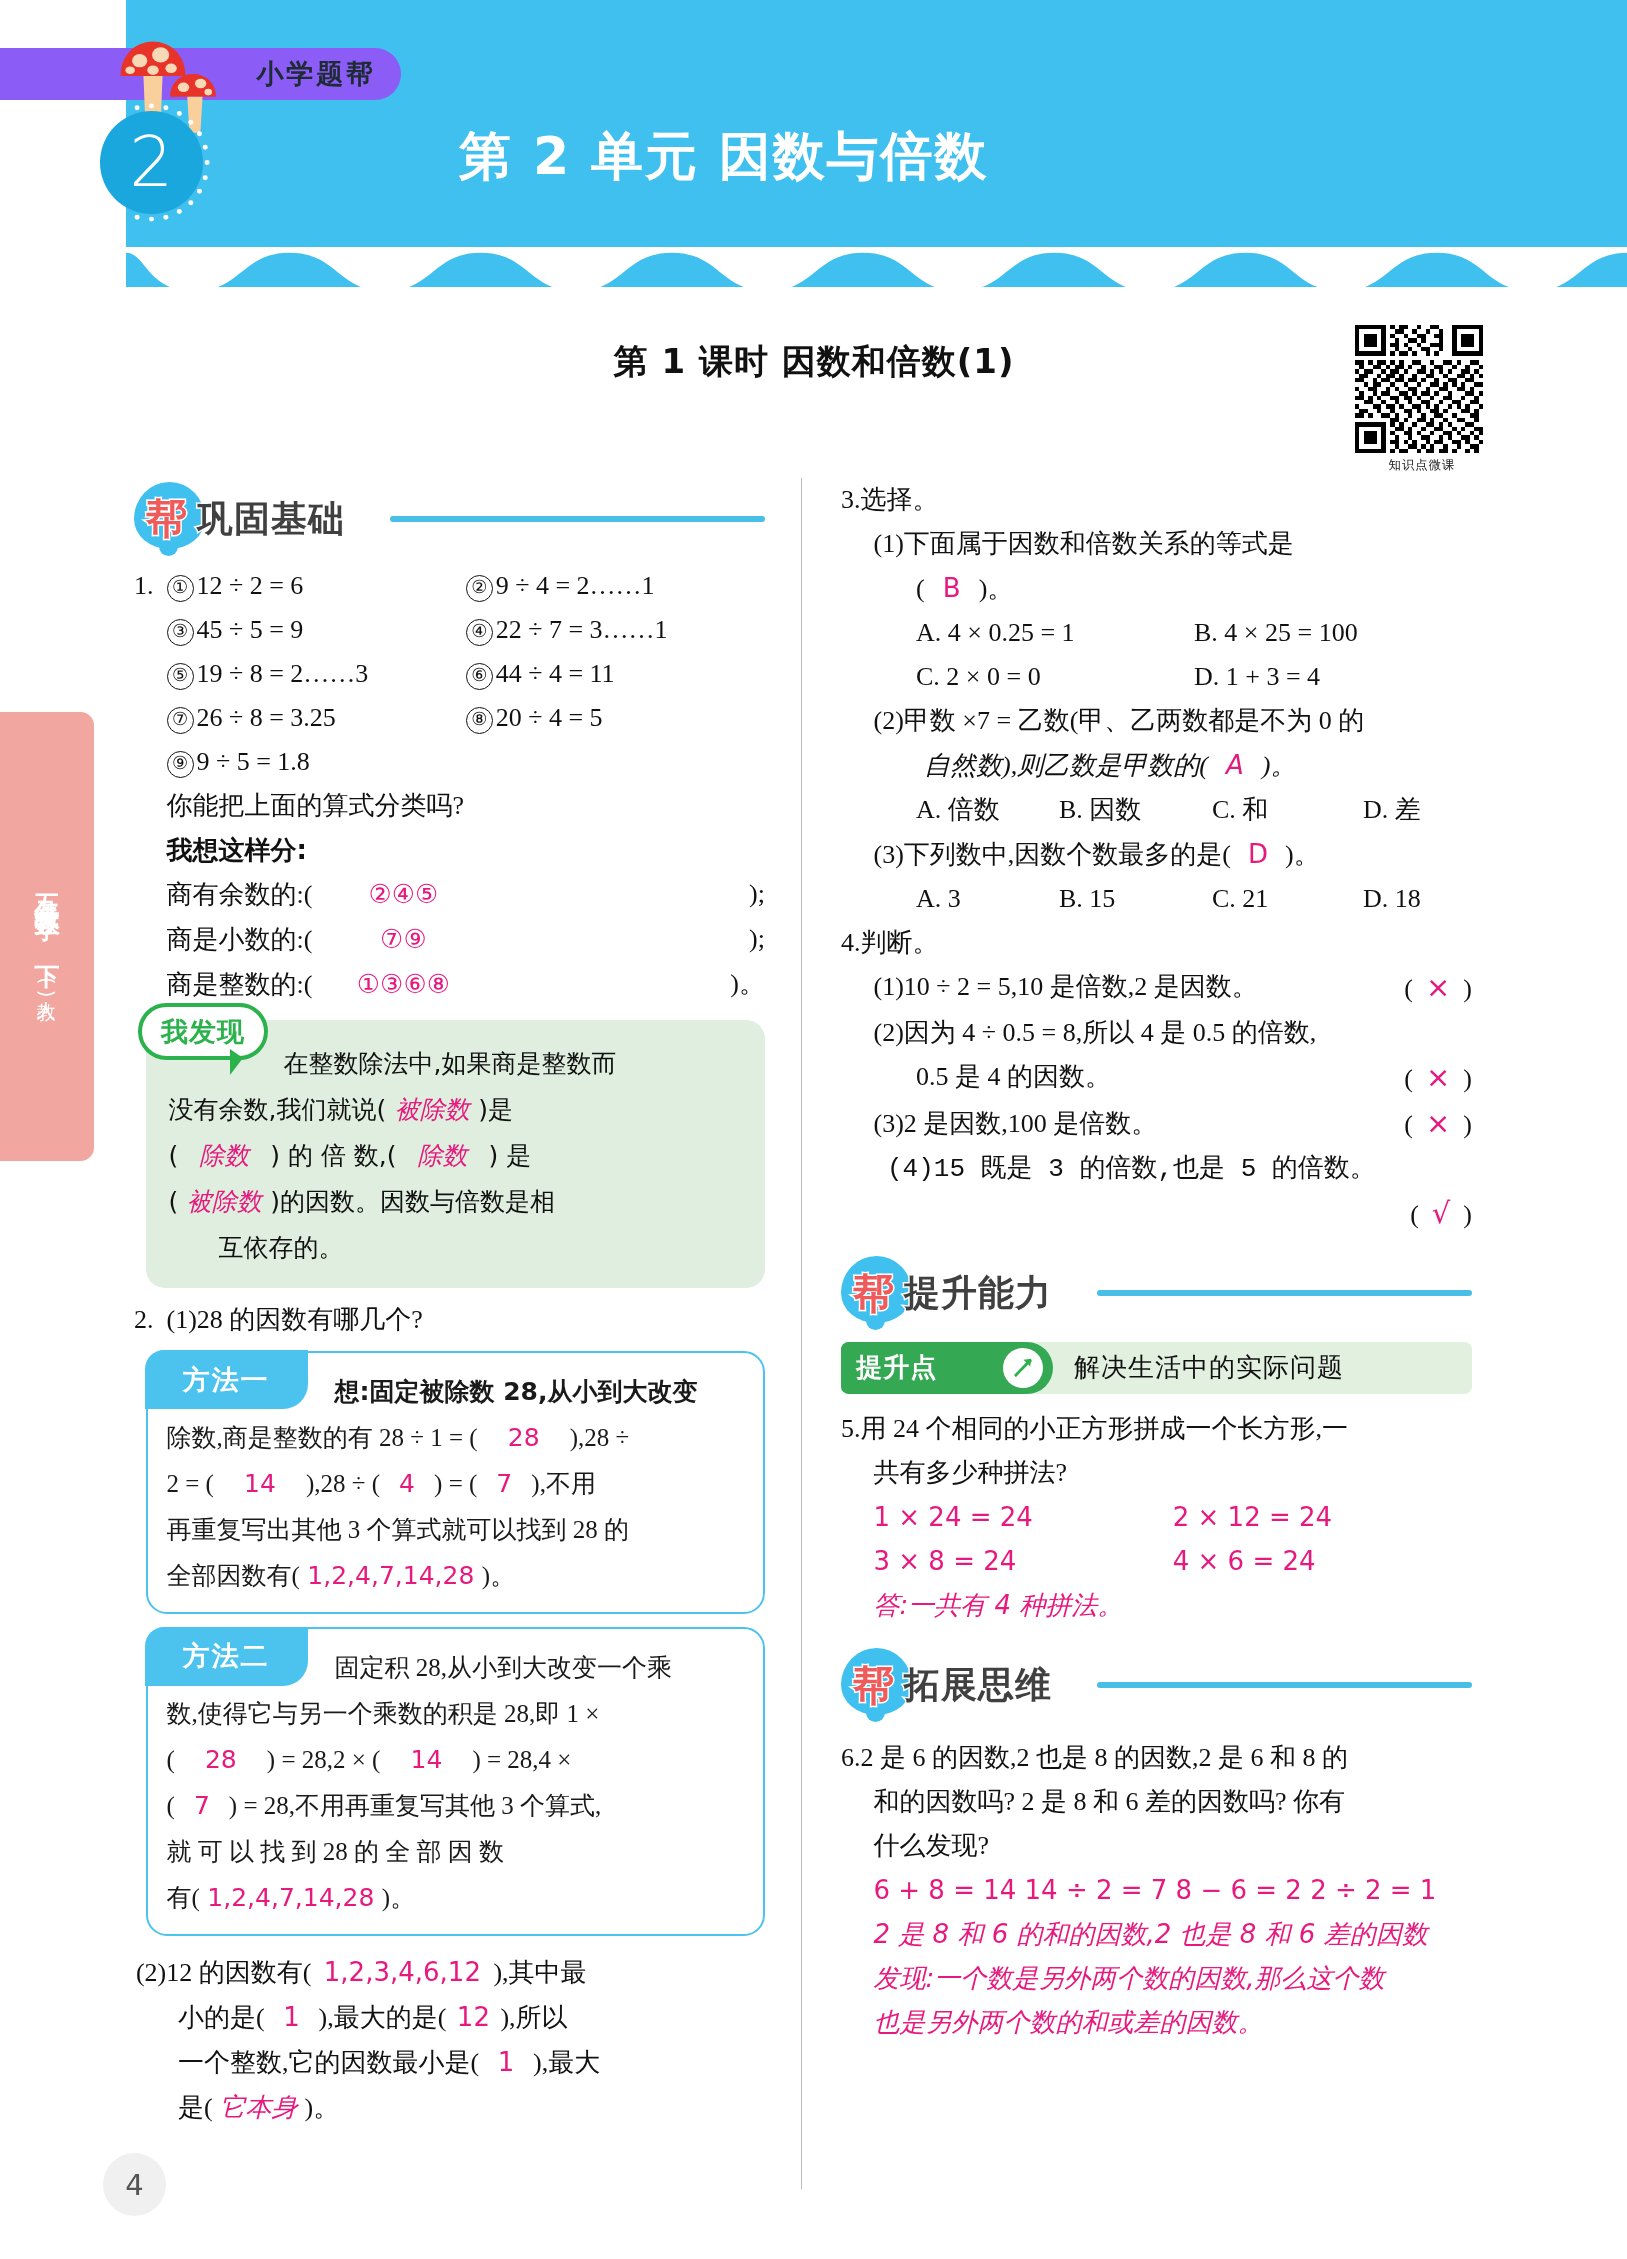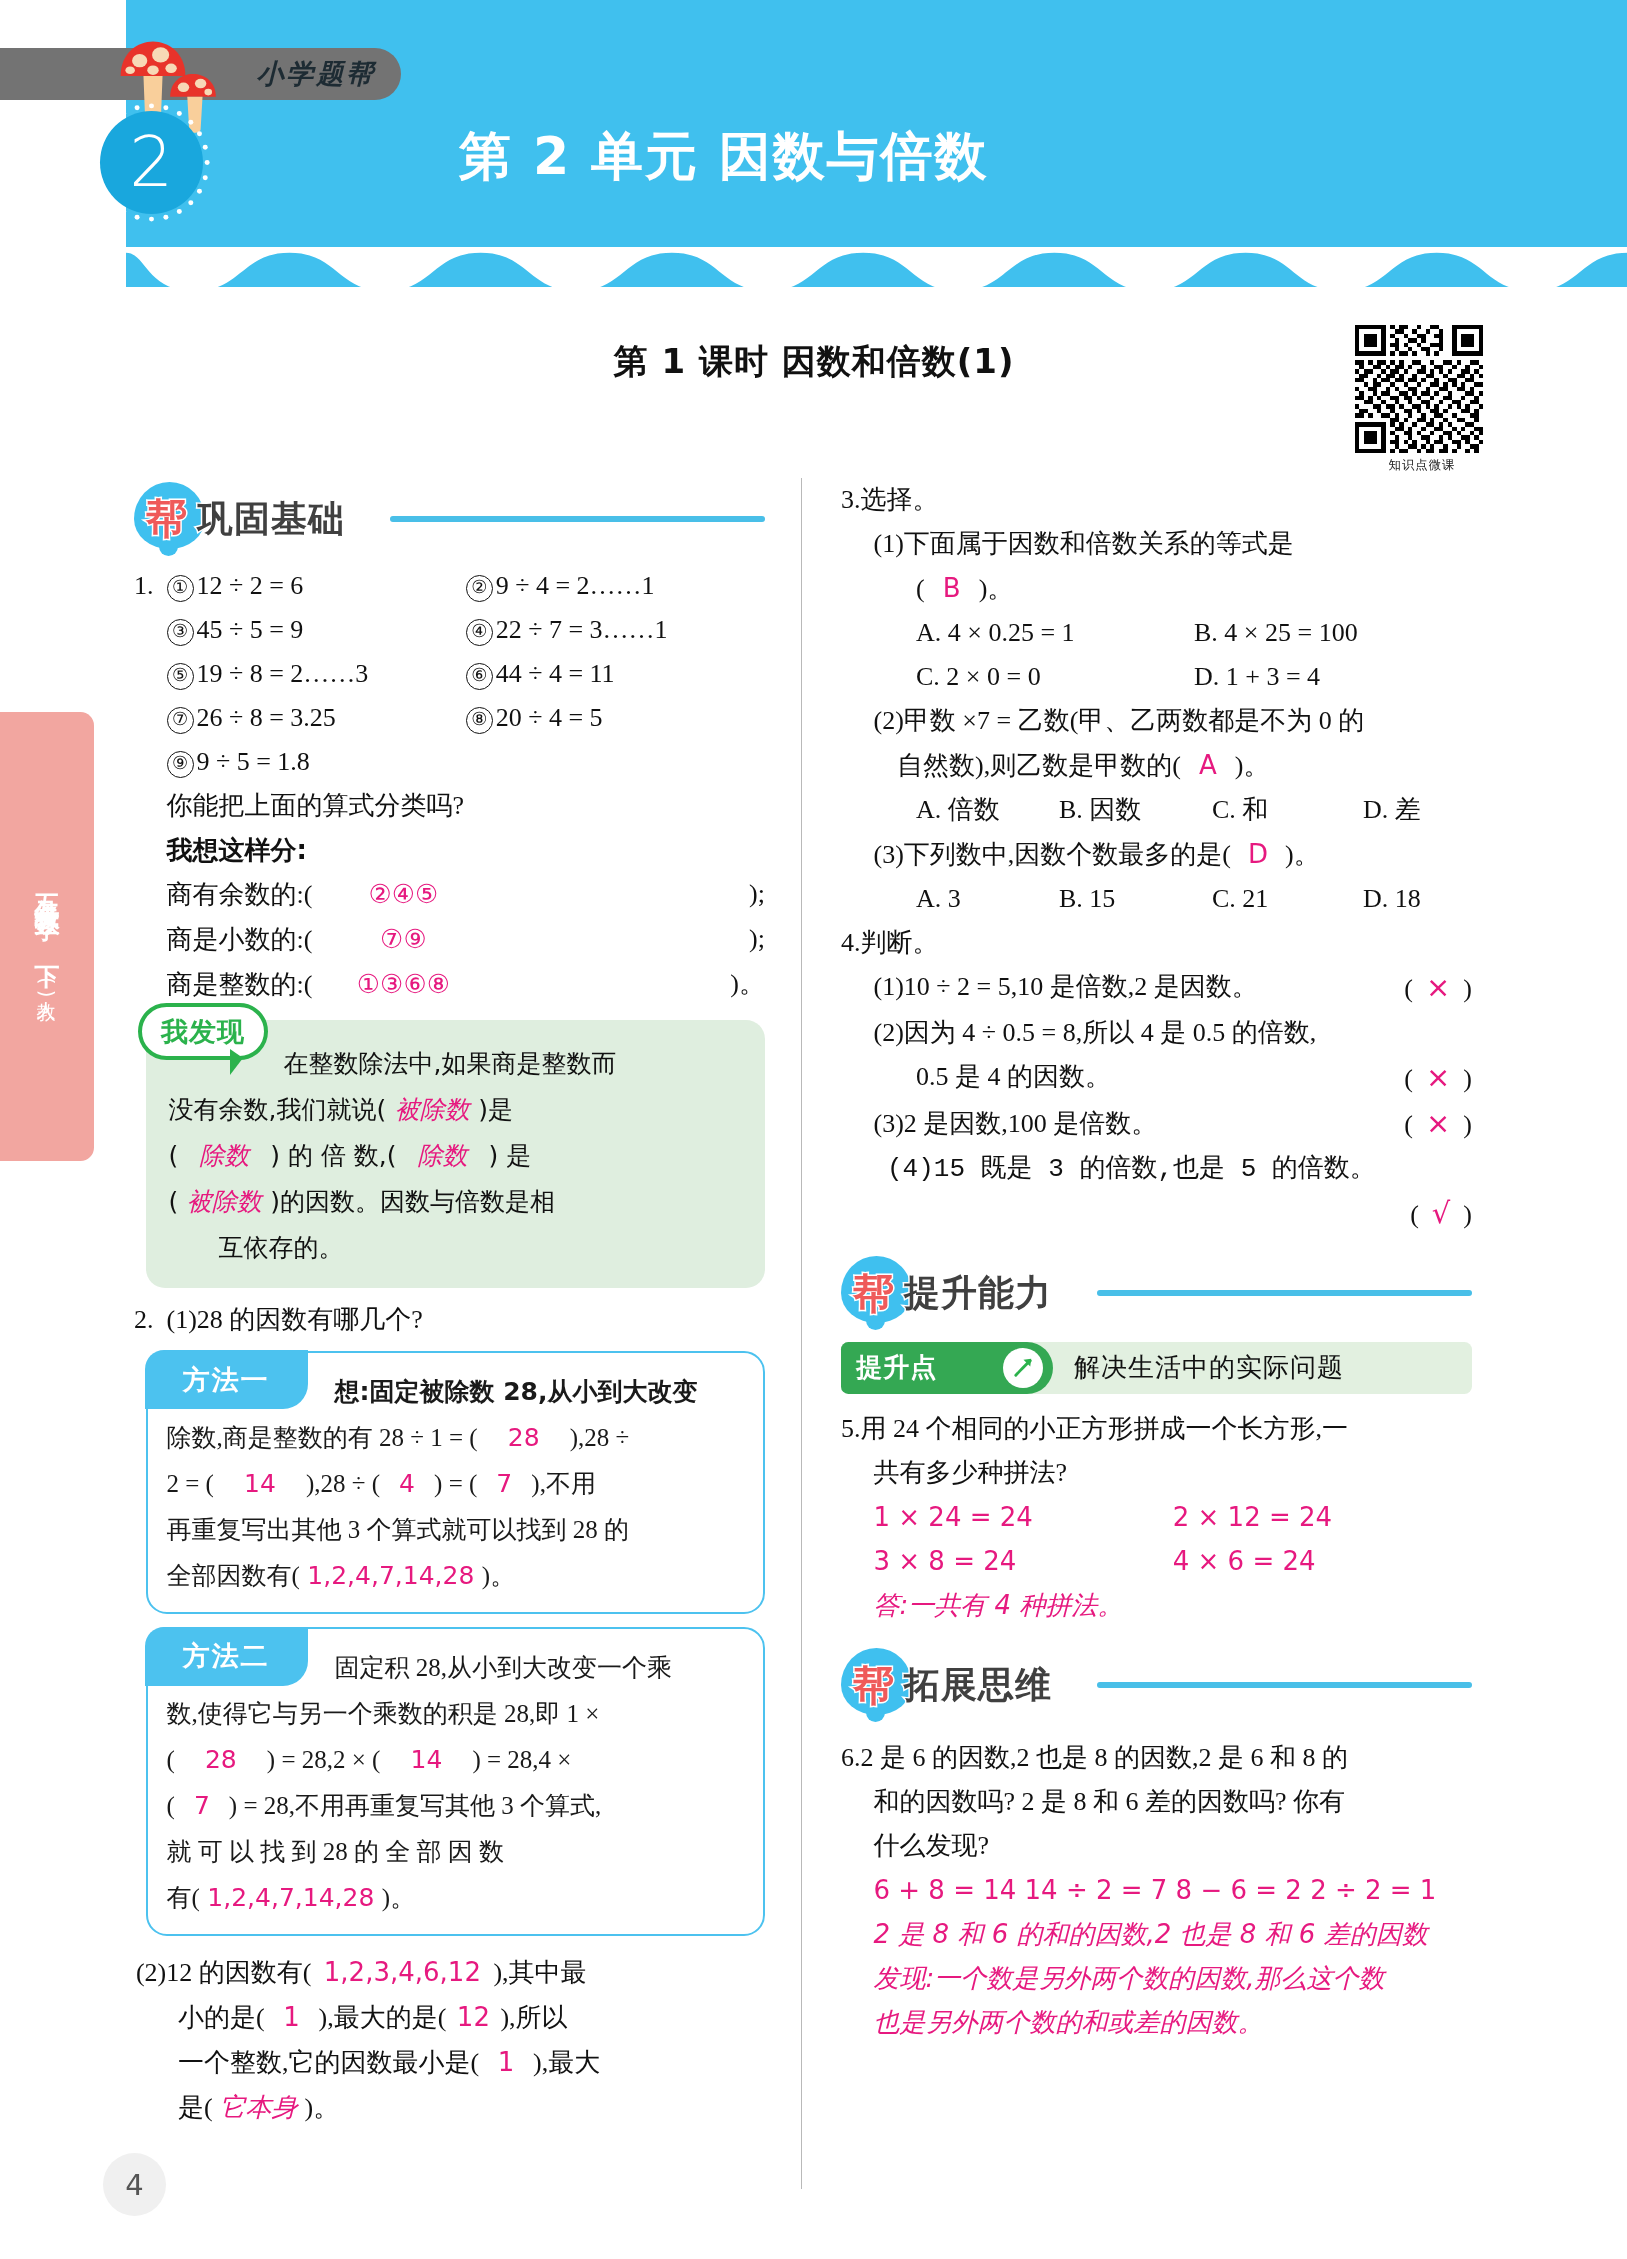--- a/index.html
+++ b/index.html
@@ -18,23 +18,23 @@
     background:#40c0ee;
   }
   .banner-wave{
     position:absolute;left:126px;top:247px;width:1502px;height:44px;
     overflow:hidden;
   }
   .banner-wave svg{display:block;width:100%;height:44px;}
 
   .brand-pill{
     position:absolute;left:0px;top:48px;width:401px;height:52px;
-    background:#737373;border-radius:0 26px 26px 0;
+    background:#8b5cf6;border-radius:0 26px 26px 0;
     display:flex;align-items:center;justify-content:flex-end;
-    padding-right:25px;box-sizing:border-box;font-style:italic;
+    padding-right:25px;box-sizing:border-box;
   }
   .brand-text{
     font-family:"DejaVu Sans","Liberation Sans",sans-serif;
     font-size:27px;font-weight:bold;color:#1d2b33;letter-spacing:2.9px;
   }
   .mushrooms{position:absolute;left:111px;top:34px;width:124px;height:100px;}
 
   .unit-badge{
     position:absolute;left:92px;top:103px;width:119px;height:119px;
   }
@@ -666,21 +666,21 @@
       <div class="two-col-eq" style="margin-left:75px;">
         <div>A. 4 × 0.25 = 1</div>
         <div>B. 4 × 25 = 100</div>
       </div>
       <div class="two-col-eq" style="margin-left:75px;">
         <div>C. 2 × 0 = 0</div>
         <div>D. 1 + 3 = 4</div>
       </div>
 
       <div style="margin-left:32.5px;">(2)甲数 ×7 = 乙数(甲、乙两数都是不为 0 的</div>
-      <div style="margin-left:56px;"><span>自然数),则乙数是甲数的(</span><span class="pad-s ans">A</span><span>)。</span></div>
+      <div style="margin-left:83px;font-style:italic;"><span>自然数),则乙数是甲数的(</span><span class="pad-s ans">A</span><span>)。</span></div>
       <div style="margin-left:75px;display:flex;">
         <div style="width:143px;">A. 倍数</div>
         <div style="width:153px;">B. 因数</div>
         <div style="width:151px;">C. 和</div>
         <div>D. 差</div>
       </div>
 
       <div style="margin-left:32.5px;"><span>(3)下列数中,因数个数最多的是(</span><span class="pad-s ans">D</span><span>)。</span></div>
       <div style="margin-left:75px;display:flex;">
         <div style="width:143px;">A. 3</div>

